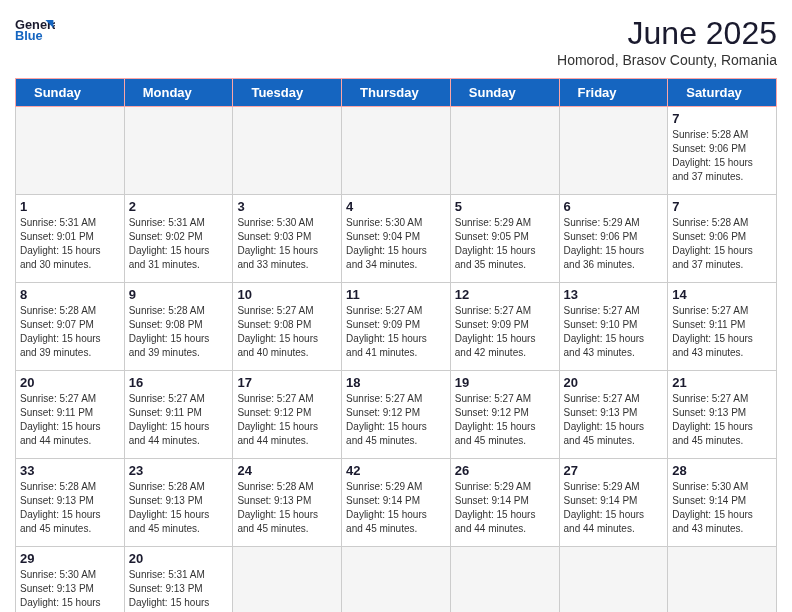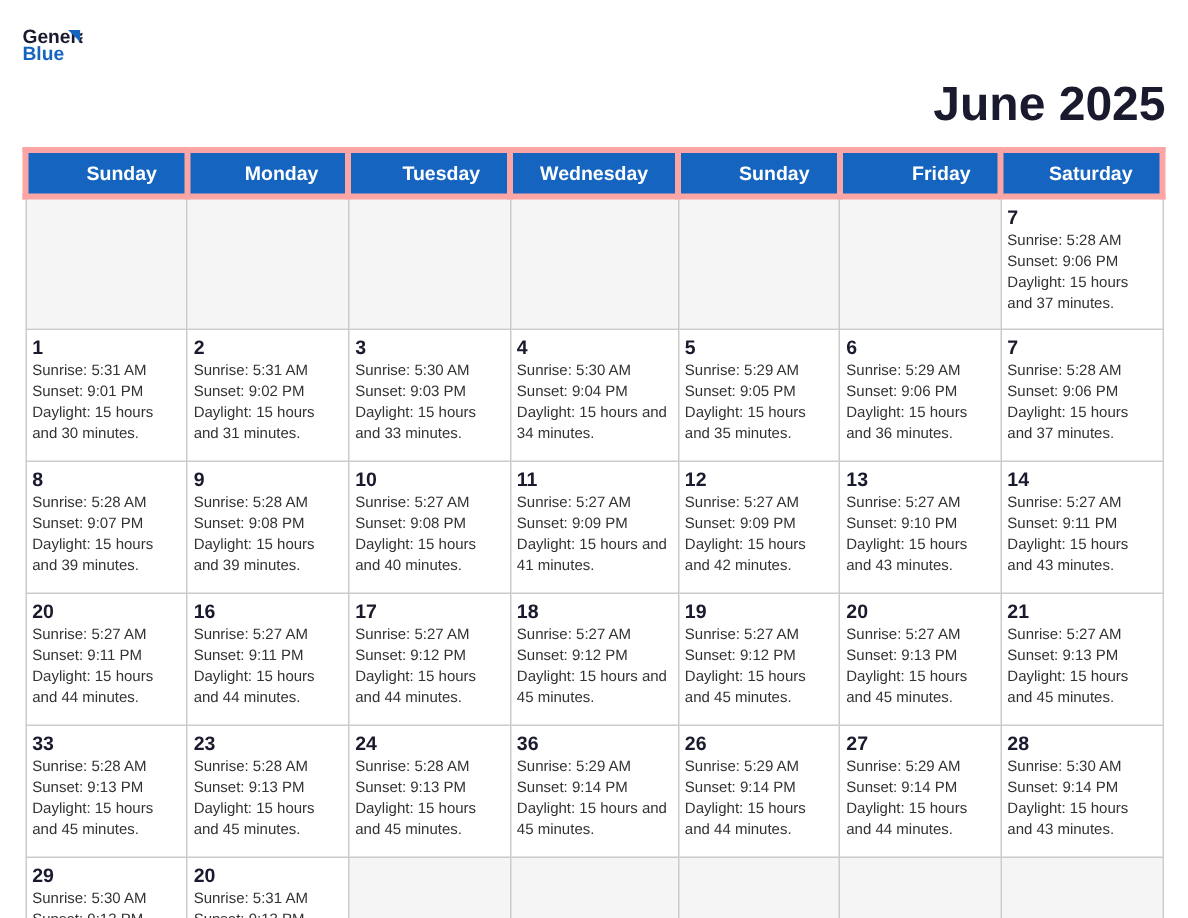--- a/index.html
+++ b/index.html
@@ -29,40 +29,39 @@
       display: flex;
       align-items: center;
       gap: 4px;
     }
     .title-area {
       text-align: right;
     }
     .month-title {
       font-size: 32px;
       color: #1a1a2e;
-      font-weight: bold;
-      margin-top: 36px;
+      font-weight: normal;
     }
     .subtitle {
       font-size: 14px;
       color: #333;
     }
     .calendar {
       width: 100%;
       border-collapse: collapse;
       font-size: 11px;
     }
     .calendar th {
       background-color: #1565c0;
       color: white;
       padding: 6px 18px;
-      text-align: right;
+      text-align: left;
       font-size: 13px;
       font-weight: bold;
-      border: 4px solid #fca5a5;
+      border: 1px solid #fca5a5;
     }
     .calendar td {
       border: 1px solid #ccc;
       vertical-align: top;
       padding: 4px;
       width: calc(100% / 7);
       height: 88px;
       background: #fff;
     }
     .calendar td.empty {
@@ -89,30 +88,31 @@
     <div class="logo-row">
       <svg class="logo-icon" viewBox="0 0 50 35" width="50" height="35">
         <text x="0" y="16" font-size="16" font-weight="bold" fill="#1a1a2e">General</text>
         <text x="0" y="30" font-size="16" font-weight="bold" fill="#1565c0">Blue</text>
         <polygon points="38,5 48,5 48,15" fill="#1565c0"></polygon>
       </svg>
     </div>
   </div>
   <div class="title-area">
     <div class="month-title">June 2025</div>
+    <div class="subtitle">Homorod, Brasov County, Romania</div>
   </div>
 </div>
 
 <table class="calendar">
   <thead>
     <tr>
       <th>Sunday</th>
       <th>Monday</th>
       <th>Tuesday</th>
-      <th>Wednesday</th>
+      <th>Thursday</th>
       <th>Sunday</th>
       <th>Friday</th>
       <th>Saturday</th>
     </tr>
   </thead>
   <tbody id="calendar-body">
   <tr>
         <td class="empty"></td>
         <td class="empty"></td>
         <td class="empty"></td>
@@ -221,21 +221,21 @@
         </td>
         <td>
           <span class="day-num">23</span>
           <div class="day-info">Sunrise: 5:28 AM<br>Sunset: 9:13 PM<br>Daylight: 15 hours and 45 minutes.</div>
         </td>
         <td>
           <span class="day-num">24</span>
           <div class="day-info">Sunrise: 5:28 AM<br>Sunset: 9:13 PM<br>Daylight: 15 hours and 45 minutes.</div>
         </td>
         <td>
-          <span class="day-num">36</span>
+          <span class="day-num">42</span>
           <div class="day-info">Sunrise: 5:29 AM<br>Sunset: 9:14 PM<br>Daylight: 15 hours and 45 minutes.</div>
         </td>
         <td>
           <span class="day-num">26</span>
           <div class="day-info">Sunrise: 5:29 AM<br>Sunset: 9:14 PM<br>Daylight: 15 hours and 44 minutes.</div>
         </td>
         <td>
           <span class="day-num">27</span>
           <div class="day-info">Sunrise: 5:29 AM<br>Sunset: 9:14 PM<br>Daylight: 15 hours and 44 minutes.</div>
         </td>

